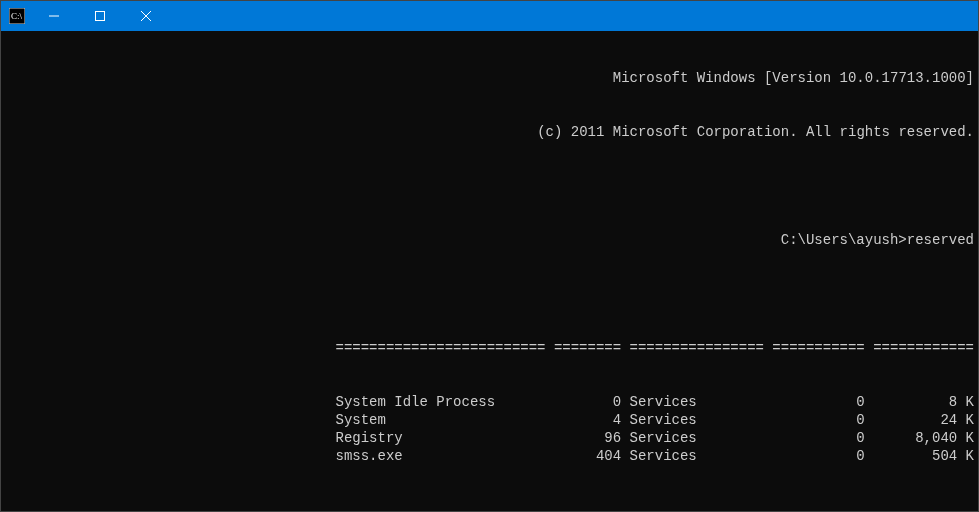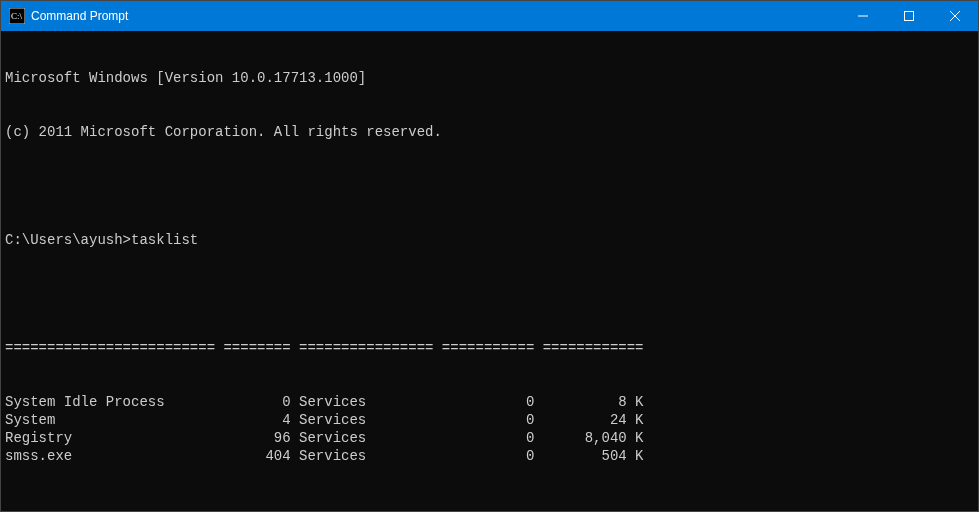--- a/index.html
+++ b/index.html
@@ -57,35 +57,34 @@
     flex: 1;
     background: #0c0c0c;
     color: #cccccc;
     font-size: 14px;
     line-height: 18px;
     padding: 2px 4px;
     white-space: pre;
     overflow: hidden;
     font-family: Consolas, 'Courier New', monospace;
   }
-  .row { white-space: pre; }
+  .row { white-space: pre; text-align: right; }
 </style>
 </head>
 <body>
 
 <div class="window">
 
   <div class="titlebar">
     <div class="icon-box">
       <svg width="16" height="16" viewBox="0 0 16 16">
         <rect x="0" y="0" width="16" height="16" fill="#000" stroke="#ccc" stroke-width="1"></rect>
         <text x="2" y="11" font-size="9" fill="#fff" font-family="Consolas">C:\</text>
       </svg>
     </div>
-    <div class="title-text">Command Prompt</div>
     <div class="win-controls">
       <div class="win-btn">
         <svg width="10" height="10" viewBox="0 0 10 10">
             <path d="M0 5 H10" stroke="#fff" stroke-width="1"></path>
           </svg>
       </div>
       <div class="win-btn">
         <svg width="10" height="10" viewBox="0 0 10 10">
             <rect x="0.5" y="0.5" width="9" height="9" fill="none" stroke="#fff" stroke-width="1"></rect>
           </svg>
@@ -95,19 +94,19 @@
             <path d="M0 0 L10 10 M10 0 L0 10" stroke="#fff" stroke-width="1"></path>
           </svg>
       </div>
     </div>
   </div>
 
   <div class="terminal">
     <div class="row">Microsoft Windows [Version 10.0.17713.1000]</div>
     <div class="row">(c) 2011 Microsoft Corporation. All rights reserved.</div>
     <div class="row"> </div>
-    <div class="row"><span>C:\Users\ayush&gt;</span><span>tasklist</span></div>
+    <div class="row"><span>C:\Users\ayush&gt;</span><span>reserved</span></div>
     <div class="row"> </div>
     <div class="row" id="sep-row">========================= ======== ================ =========== ============</div>
     <div id="process-rows"><div class="row">System Idle Process              0 Services                   0          8 K</div><div class="row">System                           4 Services                   0         24 K</div><div class="row">Registry                        96 Services                   0      8,040 K</div><div class="row">smss.exe                       404 Services                   0        504 K</div></div>
   </div>
 
 </div>
 
 </body></html>

